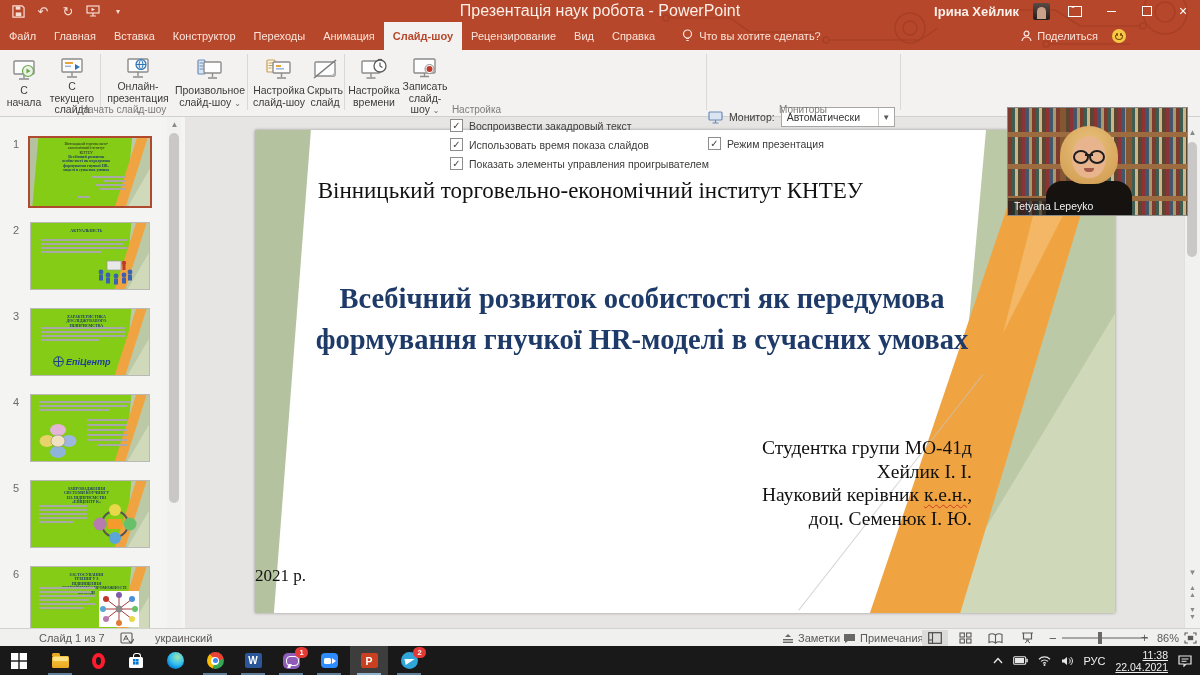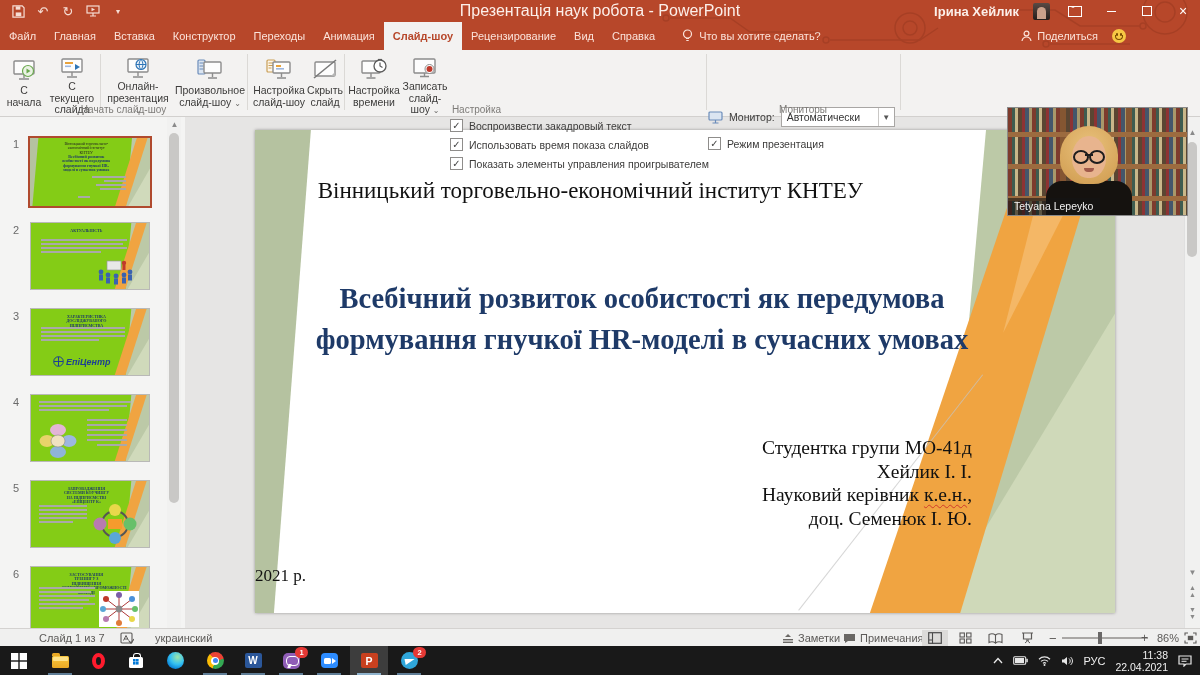--- a/index.html
+++ b/index.html
@@ -140,21 +140,21 @@
   .folder-i::before{content:"";position:absolute;left:0;top:-3px;width:8px;height:3px;background:#e9a824;border-radius:1.5px 1.5px 0 0;}
   .folder-i::after{content:"";position:absolute;left:1px;top:1px;right:1px;height:4px;background:#fde28a;border-radius:1px;}
   .store-i{width:14px;height:11px;background:#fff;border-radius:1.5px;position:relative;margin-top:3px;}
   .store-i::before{content:"";position:absolute;left:3.5px;top:-4px;width:6px;height:4px;border:1.5px solid #fff;border-bottom:none;border-radius:3px 3px 0 0;}
   .store-i::after{content:"";position:absolute;left:4px;top:2.5px;width:6px;height:6px;background:
      linear-gradient(#0078d7,#0078d7) 0 0/2.6px 2.6px no-repeat,
      linear-gradient(#0078d7,#0078d7) 3.4px 0/2.6px 2.6px no-repeat,
      linear-gradient(#0078d7,#0078d7) 0 3.4px/2.6px 2.6px no-repeat,
      linear-gradient(#0078d7,#0078d7) 3.4px 3.4px/2.6px 2.6px no-repeat;}
   .tray{position:absolute;right:0;top:0;height:29px;display:flex;align-items:center;gap:10px;padding-right:8px;color:#e8e8e8;}
-  .tray-time{text-align:right;font-size:10.5px;line-height:12px;color:#f0f0f0;}
+  .tray-time{text-align:right;font-size:10.5px;line-height:12px;color:#f0f0f0;text-decoration:underline;}
   .tray-lang{font-size:11px;color:#f0f0f0;}
 
   svg{display:block;}
 </style>
 </head>
 <body>
 
 <div id="app">
 
   <header class="titlebar">

